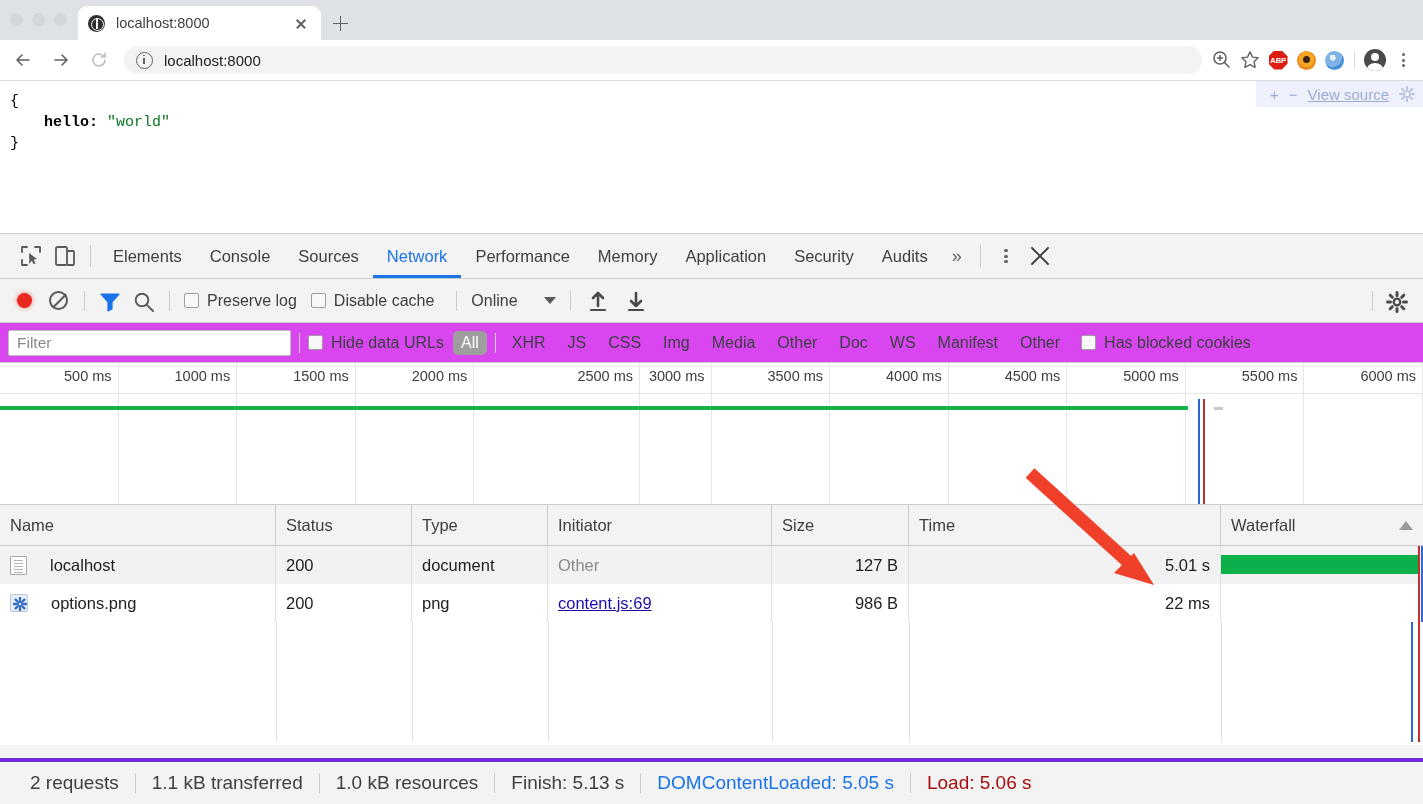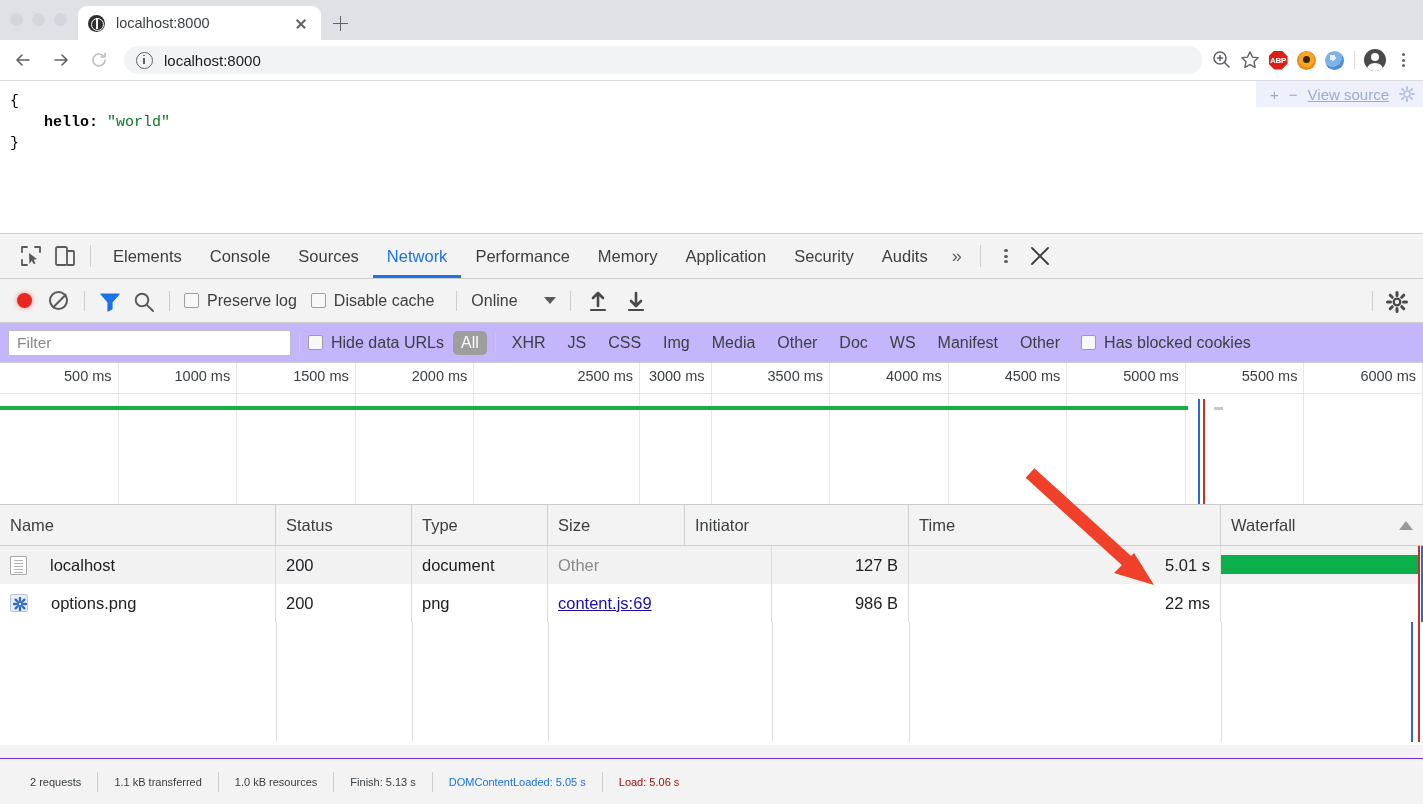--- a/index.html
+++ b/index.html
@@ -195,21 +195,21 @@
     display: flex; align-items: center; gap: 26px; font-size: 16px; color: #3c4043;
     padding: 0 6px; cursor: pointer;
   }
   .caret-down {
     width: 0; height: 0; border-left: 6px solid transparent; border-right: 6px solid transparent;
     border-top: 7px solid #5a5a5a;
   }
 
   .dt-filterbar {
     height: 40px; display: flex; align-items: center; padding: 0 8px;
-    border-bottom: 1px solid #cdcdcd; background: #c4b5fd;
+    border-bottom: 1px solid #cdcdcd; background: #d946ef;
   }
   .filter-input {
     width: 283px; height: 26px; border: 1px solid #bdbdbd; background: #fff;
     font-size: 15.5px; color: #3c4043; padding: 0 8px; border-radius: 2px;
     font-family: "Liberation Sans", sans-serif; outline: none;
   }
   .filter-input::placeholder { color: #8a8a8a; }
   .type-chip {
     font-size: 16px; color: #3c4043; padding: 3px 8px; border-radius: 5px;
     margin: 0 3px; cursor: pointer; white-space: nowrap;
@@ -281,23 +281,23 @@
   .wf-bar { position: absolute; top: 9px; height: 19px; background: #0cb04a; }
   .wf-line-blue { position: absolute; top: 0; width: 2px; height: 38px; background: #3367d6; }
   .wf-line-red  { position: absolute; top: 0; width: 2px; height: 38px; background: #c5302c; }
 
   .table-body-fill { background: #fff; height: 120px; position: relative; }
   .tb-colline { position: absolute; top: 0; bottom: 0; width: 1px; background: #e0e0e0; }
 
   
   .statusbar {
     position: absolute; left: 0; bottom: 0; width: 1423px; height: 46px;
-    background: #f3f3f3; border-top: 1px solid #6d28d9;
+    background: #f3f3f3; border-top: 4px solid #6d28d9;
     display: flex; align-items: center; padding: 0 14px; gap: 0;
-    font-size: 11px; color: #3c4043;
+    font-size: 19px; color: #3c4043;
   }
   .sb-item { padding: 0 16px; white-space: nowrap; }
   .sb-sep { width: 1px; height: 20px; background: #cdcdcd; flex: none; }
   .sb-dcl { color: #1a73e8; }
   .sb-load { color: #a50e0e; }
 
   
   .annot-arrow { position: absolute; left: 1010px; top: 455px; pointer-events: none; }
 </style>
 </head>
@@ -559,22 +559,22 @@
     <div class="ov-blue" id="ov-blue" style="top: 36px; height: 106px; left: 1197.69px;"></div>
     <div class="ov-red" id="ov-red" style="top: 36px; height: 106px; left: 1203.06px;"></div>
     <div class="ov-gray" id="ov-gray" style="top: 44px; left: 1214.06px;"></div>
   </div>
 
   <div class="net-table">
     <div class="thead">
       <div class="th" style="width:276px">Name</div>
       <div class="th" style="width:136px">Status</div>
       <div class="th" style="width:136px">Type</div>
+      <div class="th" style="width:224px">Initiator</div>
       <div class="th" style="width:137px">Size</div>
-      <div class="th" style="width:224px">Initiator</div>
       <div class="th" style="width:312px">Time</div>
       <div class="th waterfall" style="width:202px;border-right:none">
         <span>Waterfall</span>
         <span class="sort-caret"></span>
       </div>
     </div>
 
     <div class="trow alt">
       <div class="td name" style="width:276px">
         <span class="doc-icon"></span>

